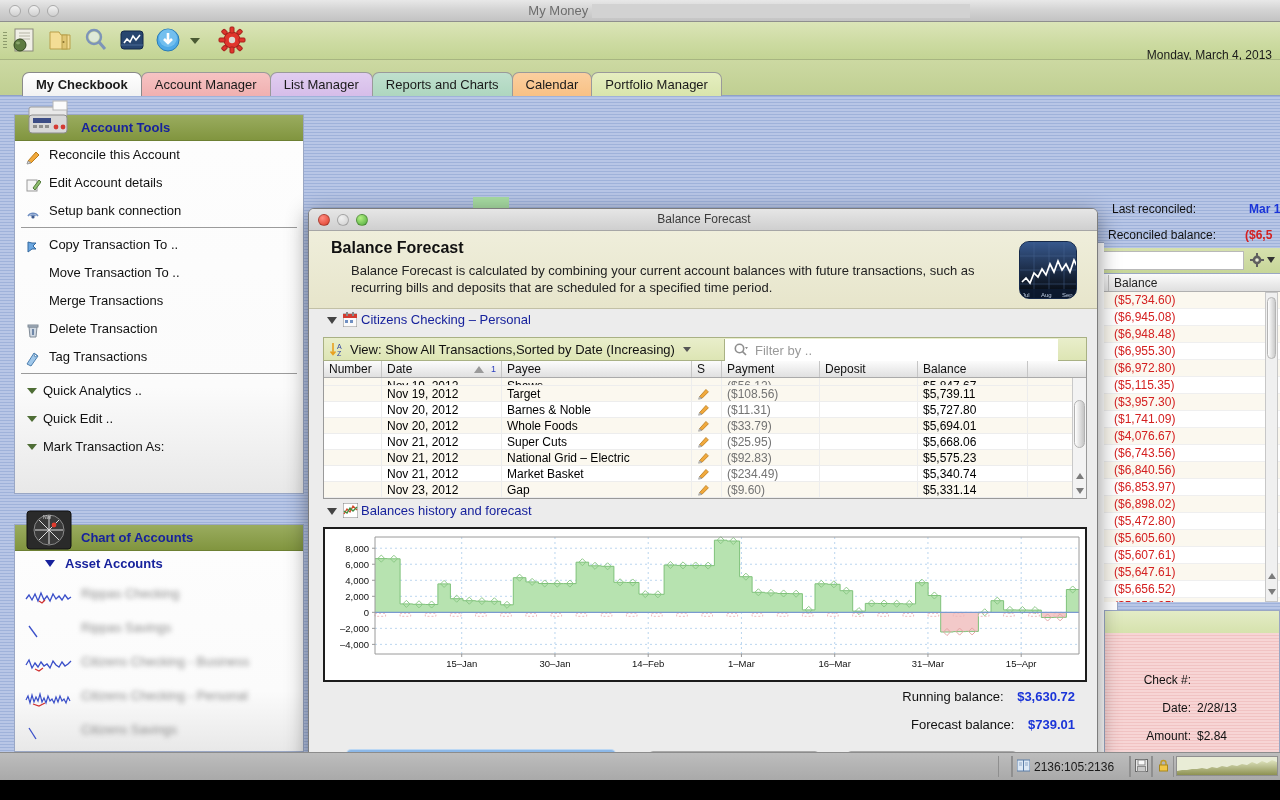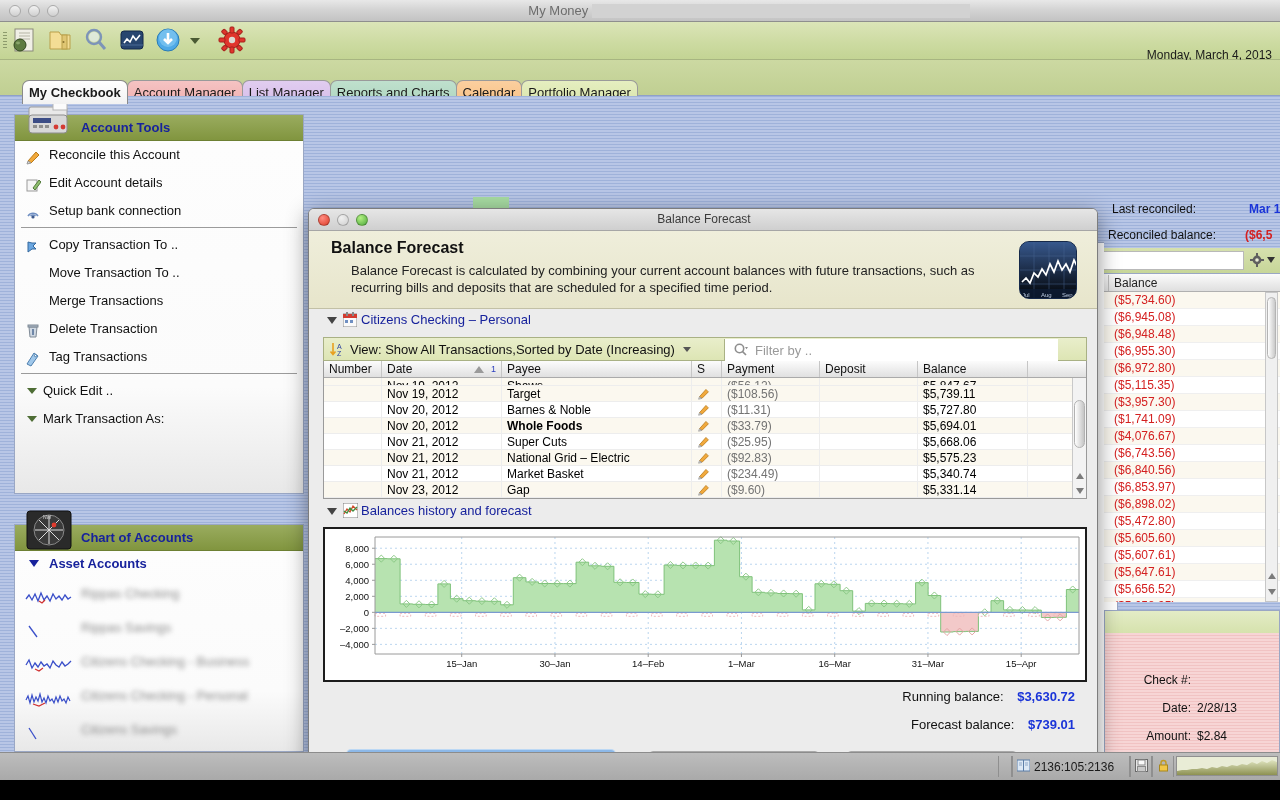--- a/index.html
+++ b/index.html
@@ -48,25 +48,24 @@
   .datebox .t2{ font-size:11px; }
 
   
   .tabbar{
     position:absolute; left:0; top:60px; width:1280px; height:36px;
     background: linear-gradient(to bottom,#ccd9a2,#c0cf92);
     border-bottom:1px solid #8fa0c8;
   }
   .tabs{ position:absolute; left:22px; top:12px; display:flex; align-items:flex-end; }
   .tab{
-    height:24px; padding:0 6px; line-height:24px; font-size:13px;
+    height:24px; padding:0 13px; line-height:24px; font-size:13px;
     border:1px solid #9a9a9a; border-bottom:none;
     border-radius:7px 7px 0 0; margin-right:-1px; color:#1a1a1a;
     position:relative;
-    margin-top:8px;
   }
   .tab.sel{ font-weight:bold; background:linear-gradient(to bottom,#ffffff,#f2f2f2); z-index:5;
             border-color:#8a8a8a; }
   .t-acct{ background:linear-gradient(to bottom,#f6c3c3,#f0b0b0); }
   .t-list{ background:linear-gradient(to bottom,#e1cdf0,#d6bde9); }
   .t-rep{  background:linear-gradient(to bottom,#bfe0cd,#aed6bf); }
   .t-cal{  background:linear-gradient(to bottom,#fbcf9f,#f8c185); }
   .t-port{ background:linear-gradient(to bottom,#e5eec0,#d9e5ac); }
 
   
@@ -95,21 +94,21 @@
   .sep{ height:1px; background:#9b9b9b; margin:2px 6px 3px 6px; }
   .disc{ position:absolute; left:12px; top:11px; width:0;height:0;
          border-left:5px solid transparent;border-right:5px solid transparent;border-top:6px solid #4e6d35;}
   .menu-item.coll{ padding-left:28px; }
 
   .coa-item{ height:34px; line-height:34px; padding-left:66px; font-size:13px;
              color:#6d6d6d; position:relative; }
   .coa-item .spark{ position:absolute; left:10px; top:8px; width:48px; height:18px; }
   .blur{ filter:blur(2.4px); color:#8b8b8b; }
   .asset-hdr{ height:26px; line-height:26px; padding-left:34px; font-size:13px;
-              font-weight:bold; color:#17229c; position:relative; }
+              font-weight:bold; color:#17229c; position:relative;margin-left:16px; }
   .asset-hdr .dtri{ position:absolute; left:14px; top:9px; width:0;height:0;
       border-left:5px solid transparent;border-right:5px solid transparent;border-top:7px solid #17229c;}
 
   
   .register{ position:absolute; left:318px; top:96px; width:800px; height:660px; }
   .reg-blue{ position:absolute; left:0; top:0; width:800px; height:50px;
              background:repeating-linear-gradient(to bottom,#9fb2da 0 1px,#b8c6e6 1px 3px); }
   .reg-green{ position:absolute; left:155px; top:5px; width:36px; height:12px; background:#a7dba2; }
 
   
@@ -432,20 +431,24 @@
             <svg width="16" height="16" viewBox="0 0 16 16">
                 <path d="M2 13 L9 2 L13 5 L6 15 Z" fill="#9fc7ea" stroke="#4e7fae"></path>
                 <circle cx="10.5" cy="4.6" r="1.1" fill="#fff" stroke="#4e7fae"></circle>
               </svg>
           </span>
           <span>Tag Transactions</span>
         </div>
         <div class="sep"></div>
         <div class="menu-item coll">
           <span class="disc"></span>
+          <span>Quick Analytics ..</span>
+        </div>
+        <div class="menu-item coll">
+          <span class="disc"></span>
           <span>Quick Edit ..</span>
         </div>
         <div class="menu-item coll">
           <span class="disc"></span>
           <span>Mark Transaction As:</span>
         </div>
       </div>
     </div>
 
     <div class="panel" style="left:14px; top:428px; width:290px; height:228px;">
@@ -709,21 +712,21 @@
                   <path d="M3 12 L11 3 L14 6 L6 14 Z" fill="#f2a93b" stroke="#b97c1d"></path>
                   <path d="M3 12 L6 14 L2 15 Z" fill="#e2e2e2" stroke="#9a9a9a"></path>
                 </svg></div>
               <div class="td pay" style="width: 98px;">($11.31)</div>
               <div class="td" style="width: 98px;"></div>
               <div class="td" style="width: 110px;">$5,727.80</div>
             </div>
             <div class="tr">
               <div class="td" style="width: 58px;"></div>
               <div class="td" style="width: 120px;">Nov 20, 2012</div>
-              <div class="td" style="width: 190px; font-weight: bold;">Whole Foods</div>
+              <div class="td" style="width: 190px;">Whole Foods</div>
               <div class="td" style="width: 30px;"><svg width="13" height="13" viewBox="0 0 16 16" style="vertical-align:-2px">
                   <path d="M3 12 L11 3 L14 6 L6 14 Z" fill="#f2a93b" stroke="#b97c1d"></path>
                   <path d="M3 12 L6 14 L2 15 Z" fill="#e2e2e2" stroke="#9a9a9a"></path>
                 </svg></div>
               <div class="td pay" style="width: 98px;">($33.79)</div>
               <div class="td" style="width: 98px;"></div>
               <div class="td" style="width: 110px;">$5,694.01</div>
             </div>
             <div class="tr">
               <div class="td" style="width: 58px;"></div>

